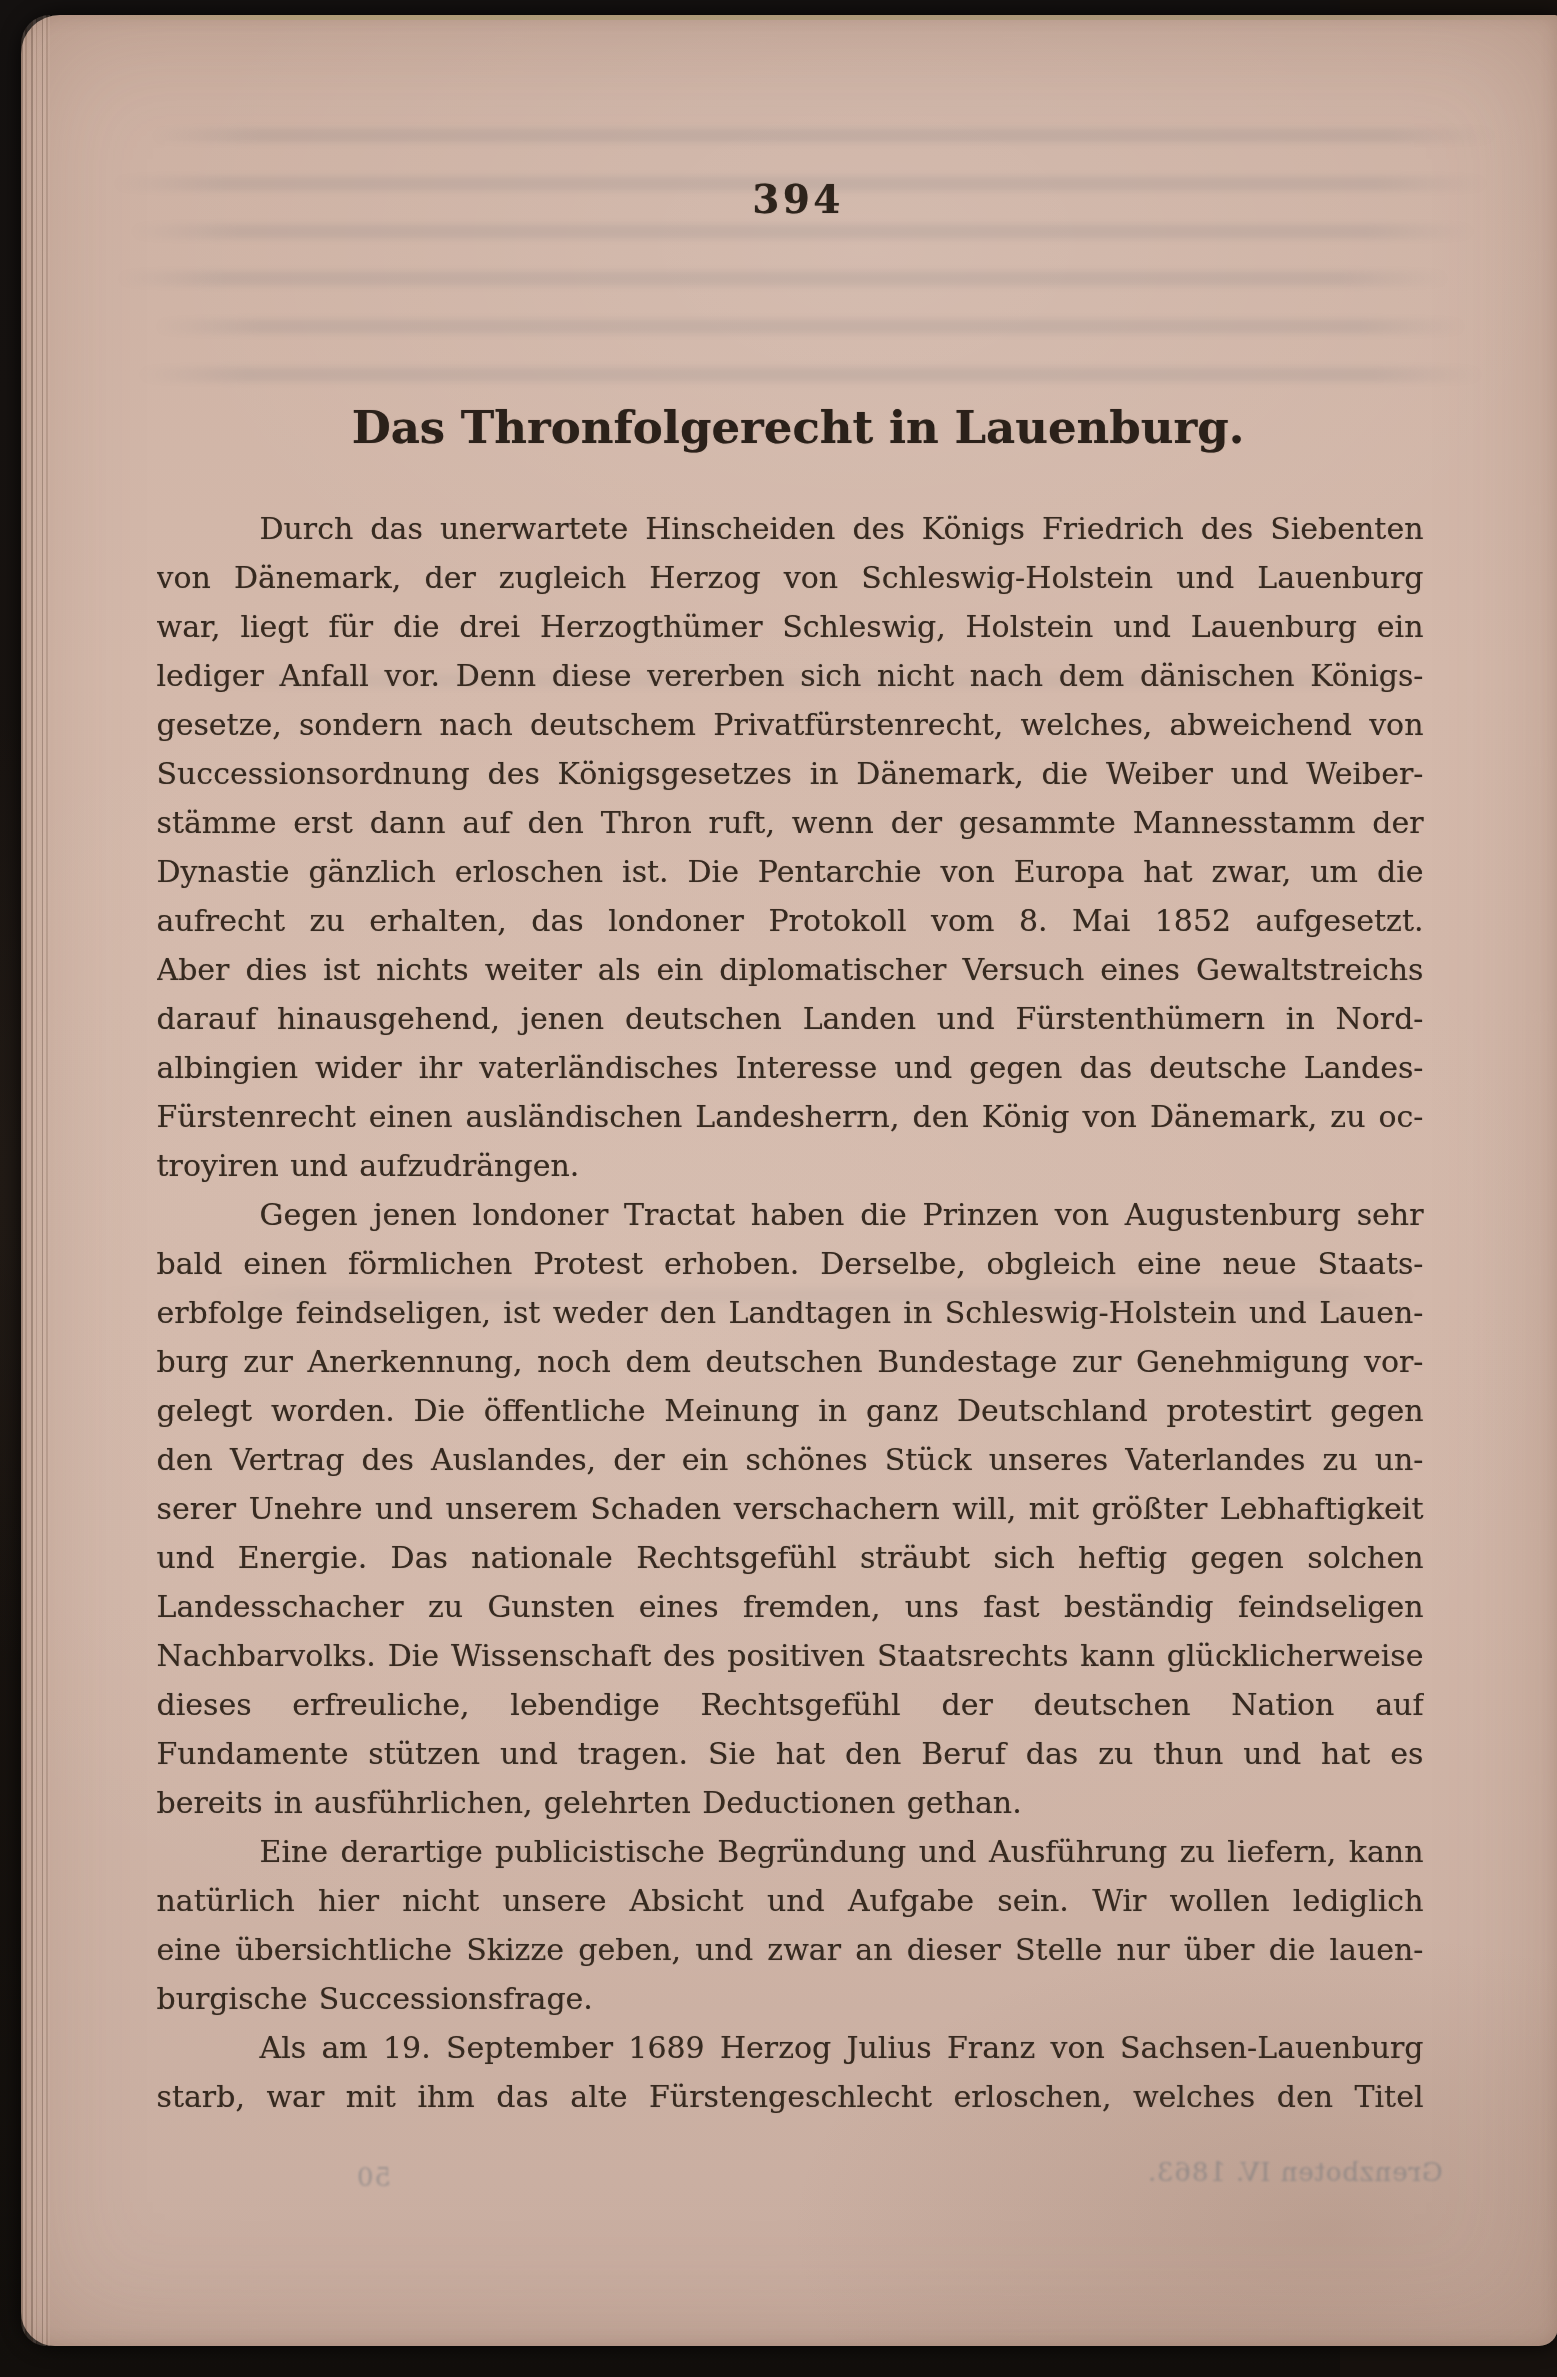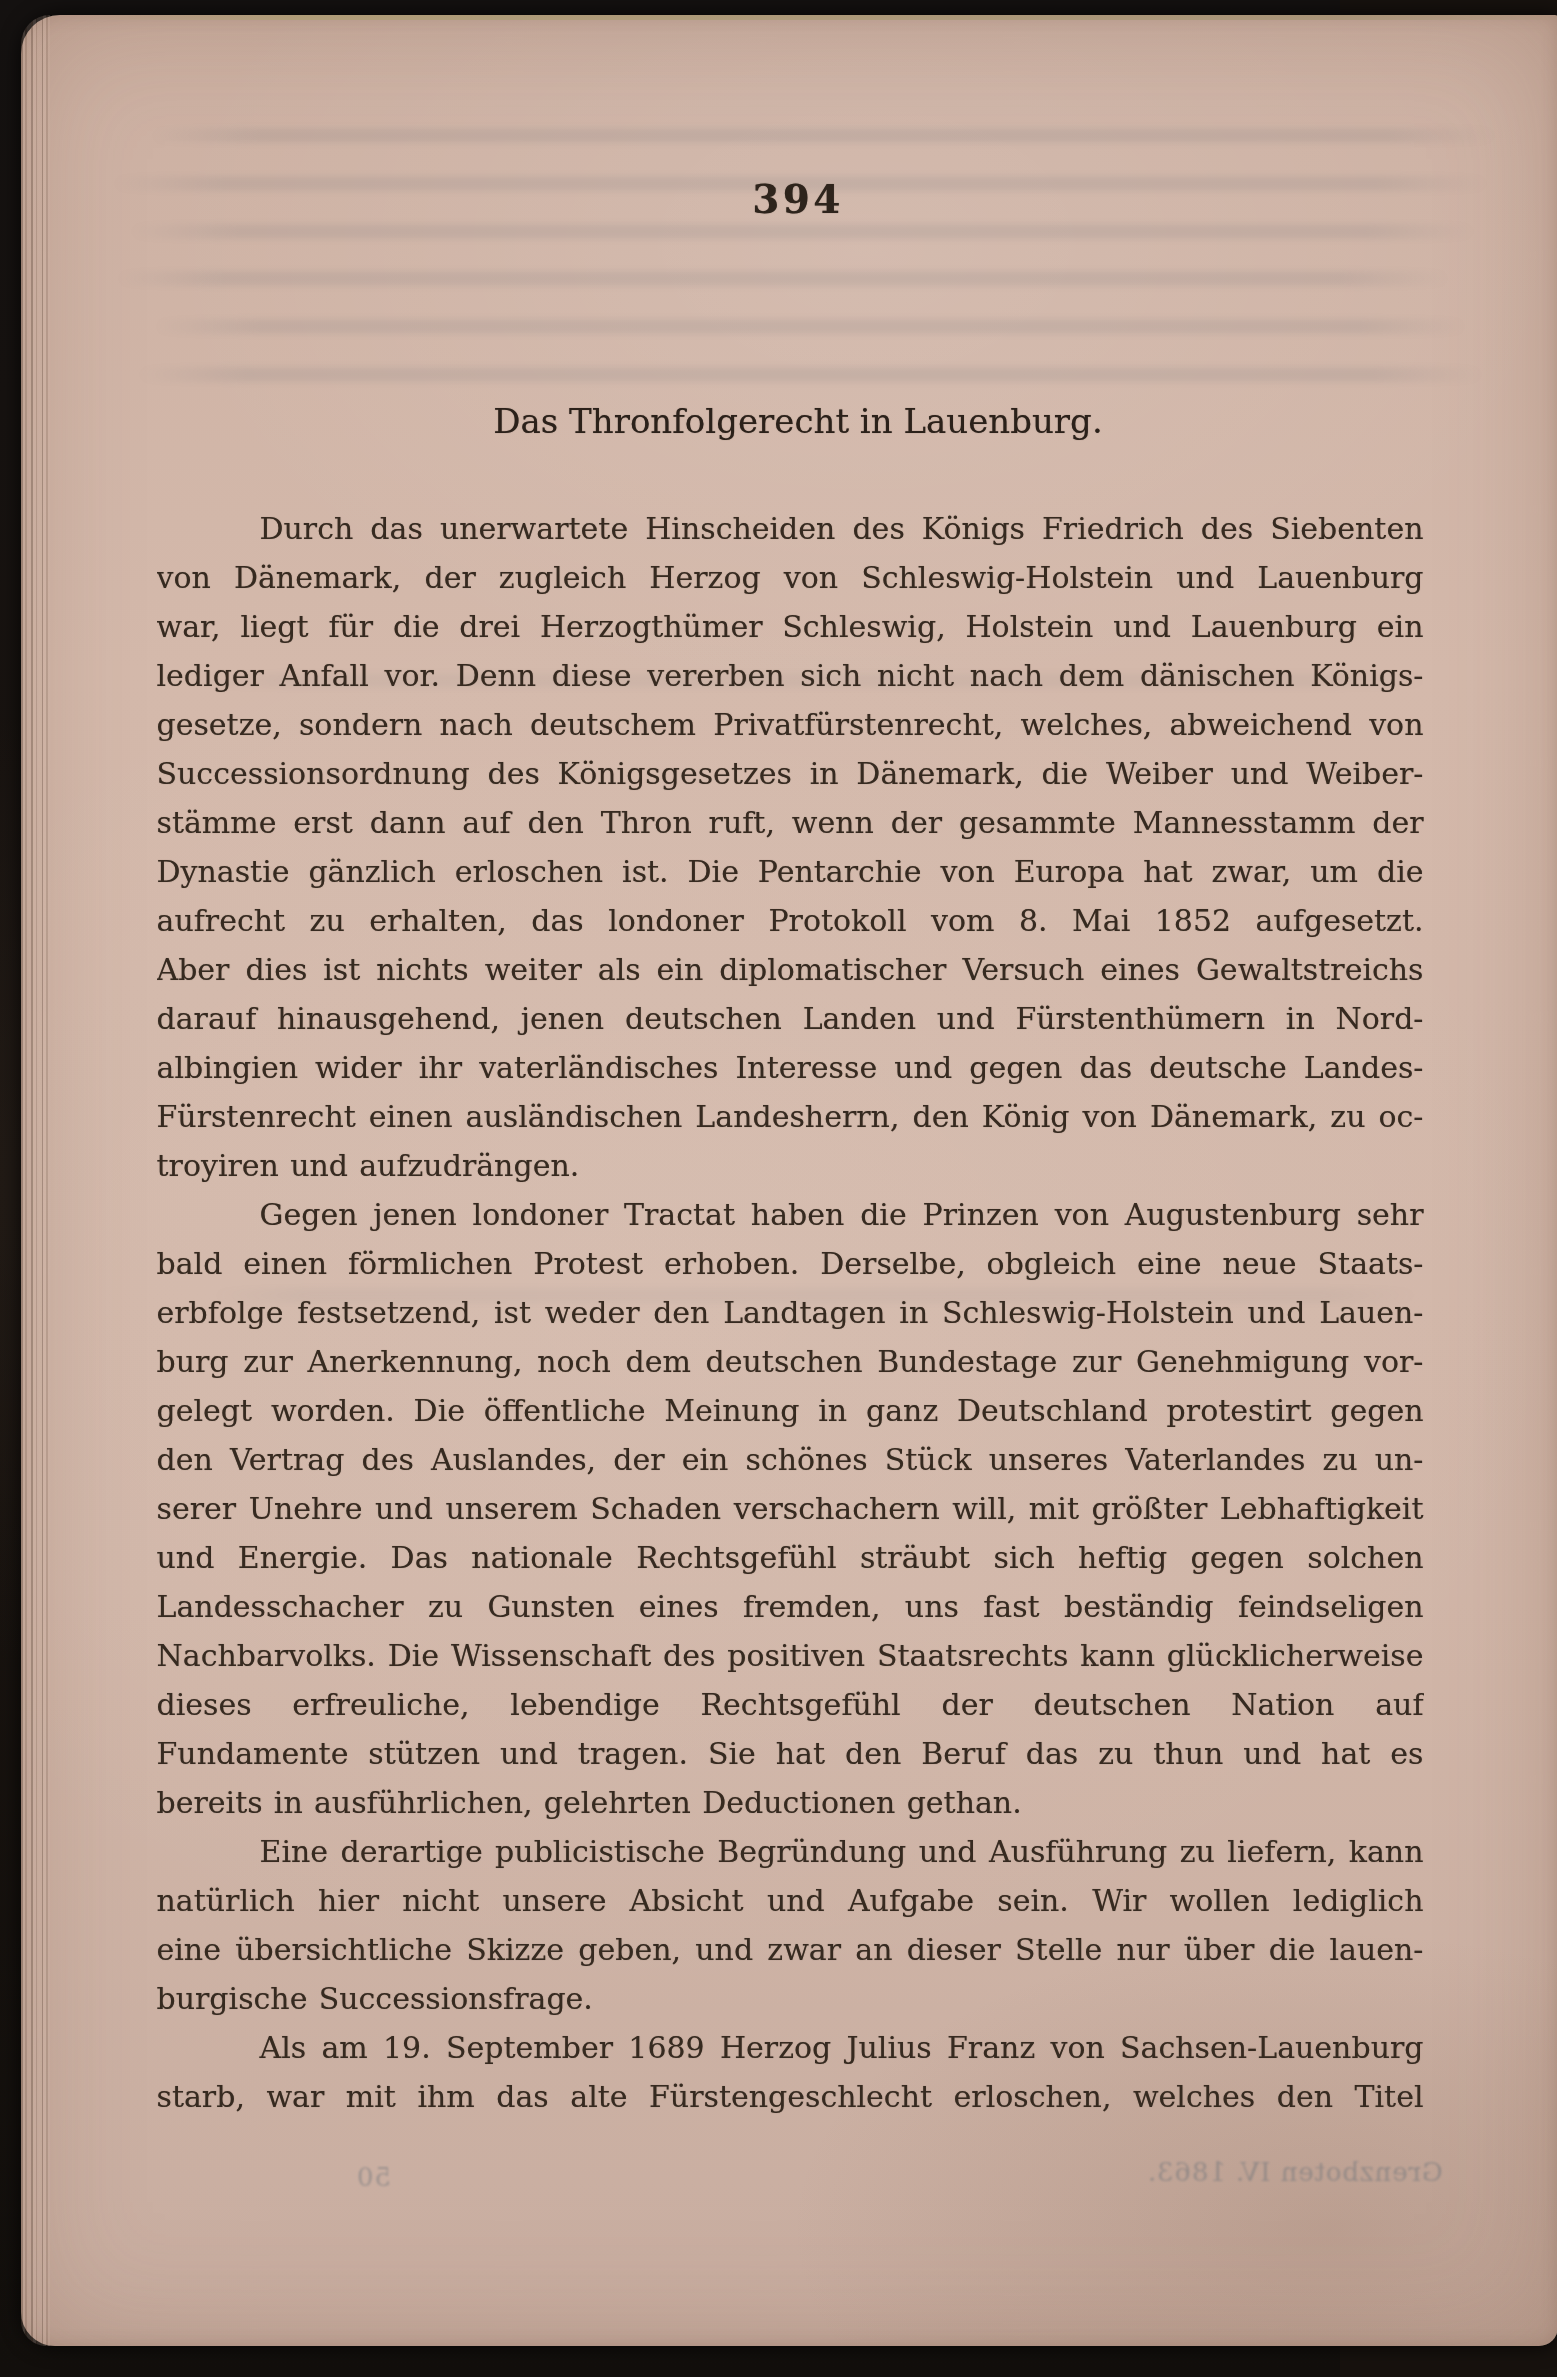--- a/index.html
+++ b/index.html
@@ -75,22 +75,22 @@
     font-size: 39px;
     font-weight: bold;
     letter-spacing: 3.4px;
     color: #2e241c;
     text-shadow: 0 0 0.9px rgba(46,36,28,0.6);
   }
   .title {
     position: absolute;
     top: 386px; left: 144px; width: 1267px;
     text-align: center;
-    font-size: 34px;
-    font-weight: normal;
+    font-size: 45px;
+    font-weight: bold;
     color: #2b211a;
     text-shadow: 0 0 0.9px rgba(43,33,26,0.55);
   }
   .body {
     position: absolute;
     top: 489px; left: 136px; width: 1267px;
     font-size: 30px;
     color: #362a20;
     text-shadow: 0 0 0.9px rgba(54,42,32,0.45);
     word-spacing: 1.7px;
@@ -138,21 +138,21 @@
       <div class="line">Dynastie gänzlich erloschen ist. Die Pentarchie von Europa hat zwar, um die</div>
       <div class="line">aufrecht zu erhalten, das londoner Protokoll vom 8. Mai 1852 aufgesetzt.</div>
       <div class="line">Aber dies ist nichts weiter als ein diplomatischer Versuch eines Gewaltstreichs</div>
       <div class="line">darauf hinausgehend, jenen deutschen Landen und Fürstenthümern in Nord-</div>
       <div class="line">albingien wider ihr vaterländisches Interesse und gegen das deutsche Landes- und</div>
       <div class="line">Fürstenrecht einen ausländischen Landesherrn, den König von Dänemark, zu oc-</div>
       <div class="line plast">troyiren und aufzudrängen.</div>
 
       <div class="line indent">Gegen jenen londoner Tractat haben die Prinzen von Augustenburg sehr</div>
       <div class="line">bald einen förmlichen Protest erhoben. Derselbe, obgleich eine neue Staats-</div>
-      <div class="line">erbfolge festsetzend, ist weder den Landtagen in Schleswig-Holstein und Lauen-</div>
+      <div class="line">erbfolge feindseligen, ist weder den Landtagen in Schleswig-Holstein und Lauen-</div>
       <div class="line">burg zur Anerkennung, noch dem deutschen Bundestage zur Genehmigung vor-</div>
       <div class="line">gelegt worden. Die öffentliche Meinung in ganz Deutschland protestirt gegen</div>
       <div class="line">den Vertrag des Auslandes, der ein schönes Stück unseres Vaterlandes zu un-</div>
       <div class="line">serer Unehre und unserem Schaden verschachern will, mit größter Lebhaftigkeit</div>
       <div class="line">und Energie. Das nationale Rechtsgefühl sträubt sich heftig gegen solchen</div>
       <div class="line">Landesschacher zu Gunsten eines fremden, uns fast beständig feindseligen</div>
       <div class="line">Nachbarvolks. Die Wissenschaft des positiven Staatsrechts kann glücklicherweise</div>
       <div class="line">dieses erfreuliche, lebendige Rechtsgefühl der deutschen Nation auf historischem</div>
       <div class="line">Fundamente stützen und tragen. Sie hat den Beruf das zu thun und hat es</div>
       <div class="line plast">bereits in ausführlichen, gelehrten Deductionen gethan.</div>

